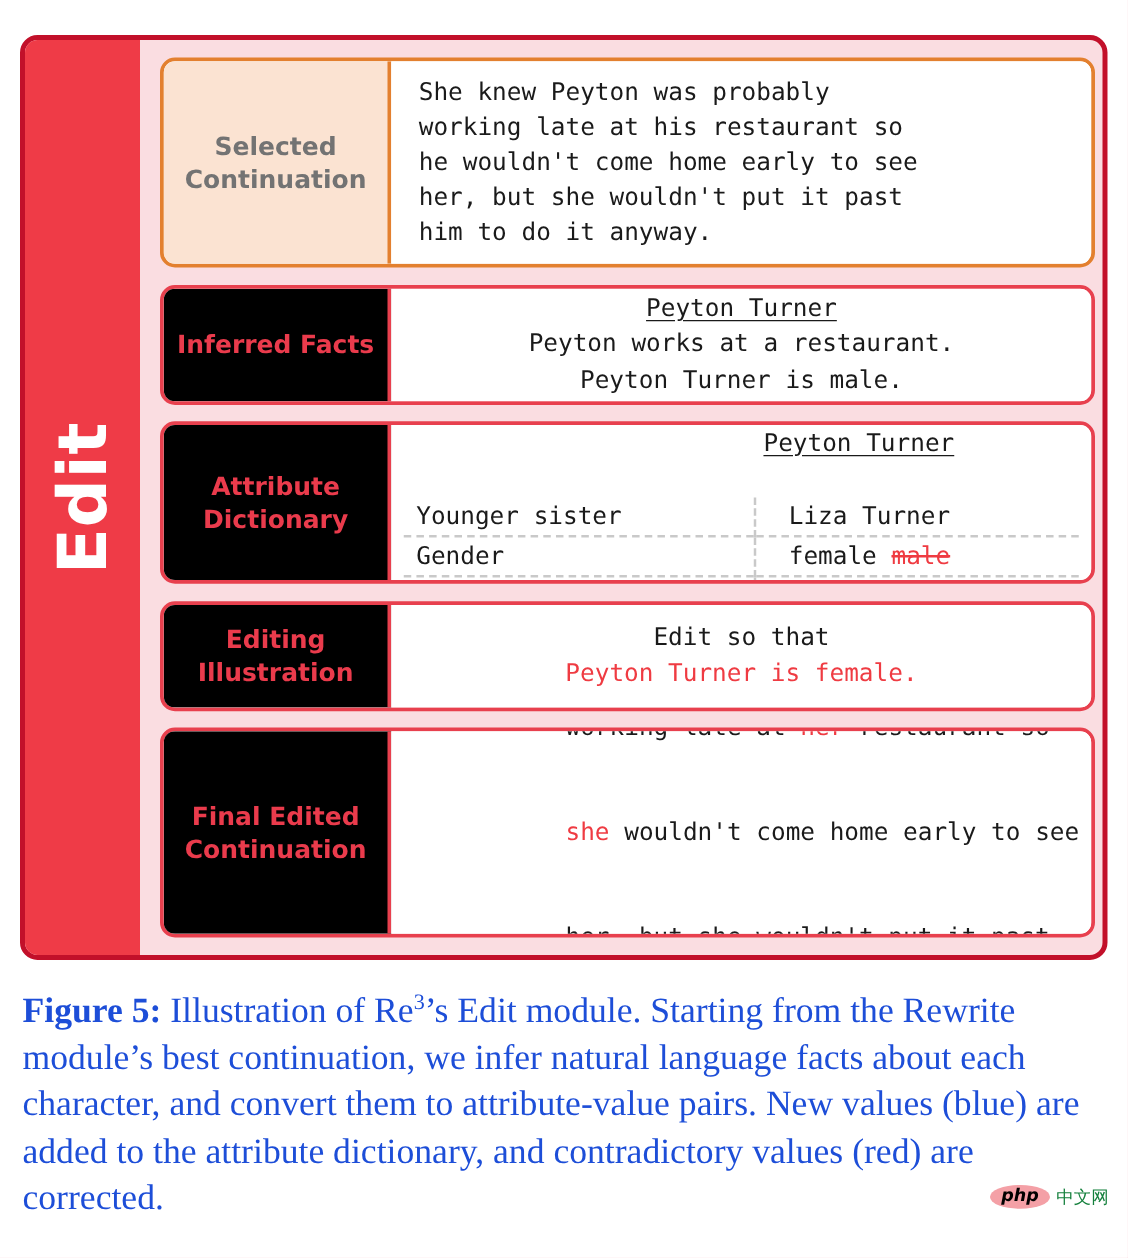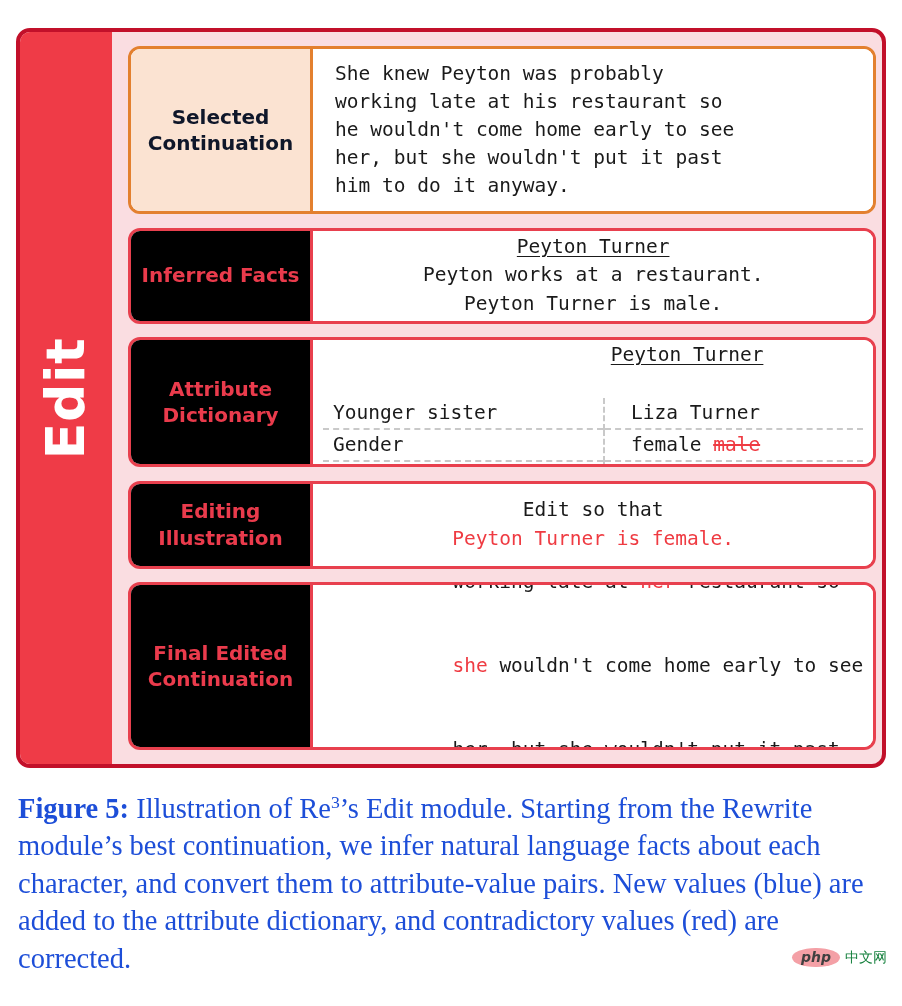--- a/index.html
+++ b/index.html
@@ -87,21 +87,21 @@
     line-height: 1.32;
     text-align: center;
     display: flex;
     align-items: center;
     justify-content: center;
     padding: 4px 6px;
   }
   .card.accent-orange .card-label {
     background: #fbe3d2;
     border-right-color: #e3802f;
-    color: #0f172a;
+    color: #737373;
   }
 
   .card-body {
     flex: 1 1 auto;
     background: #ffffff;
     display: flex;
     flex-direction: column;
     justify-content: center;
     padding: 6px 10px 6px 22px;
     box-sizing: border-box;
@@ -179,21 +179,21 @@
   #watermark {
     position: absolute;
     left: 792px;
     top: 948px;
     display: flex;
     align-items: center;
     gap: 5px;
   }
   #watermark .php-badge {
     background: #f4a0a6;
-    color: #404040;
+    color: #000000;
     font-family: "DejaVu Sans", sans-serif;
     font-style: italic;
     font-weight: bold;
     font-size: 14px;
     padding: 2px 9px;
     border-radius: 50% / 50%;
     line-height: 1.1;
   }
   #watermark .cn-text {
     color: #15803d;

